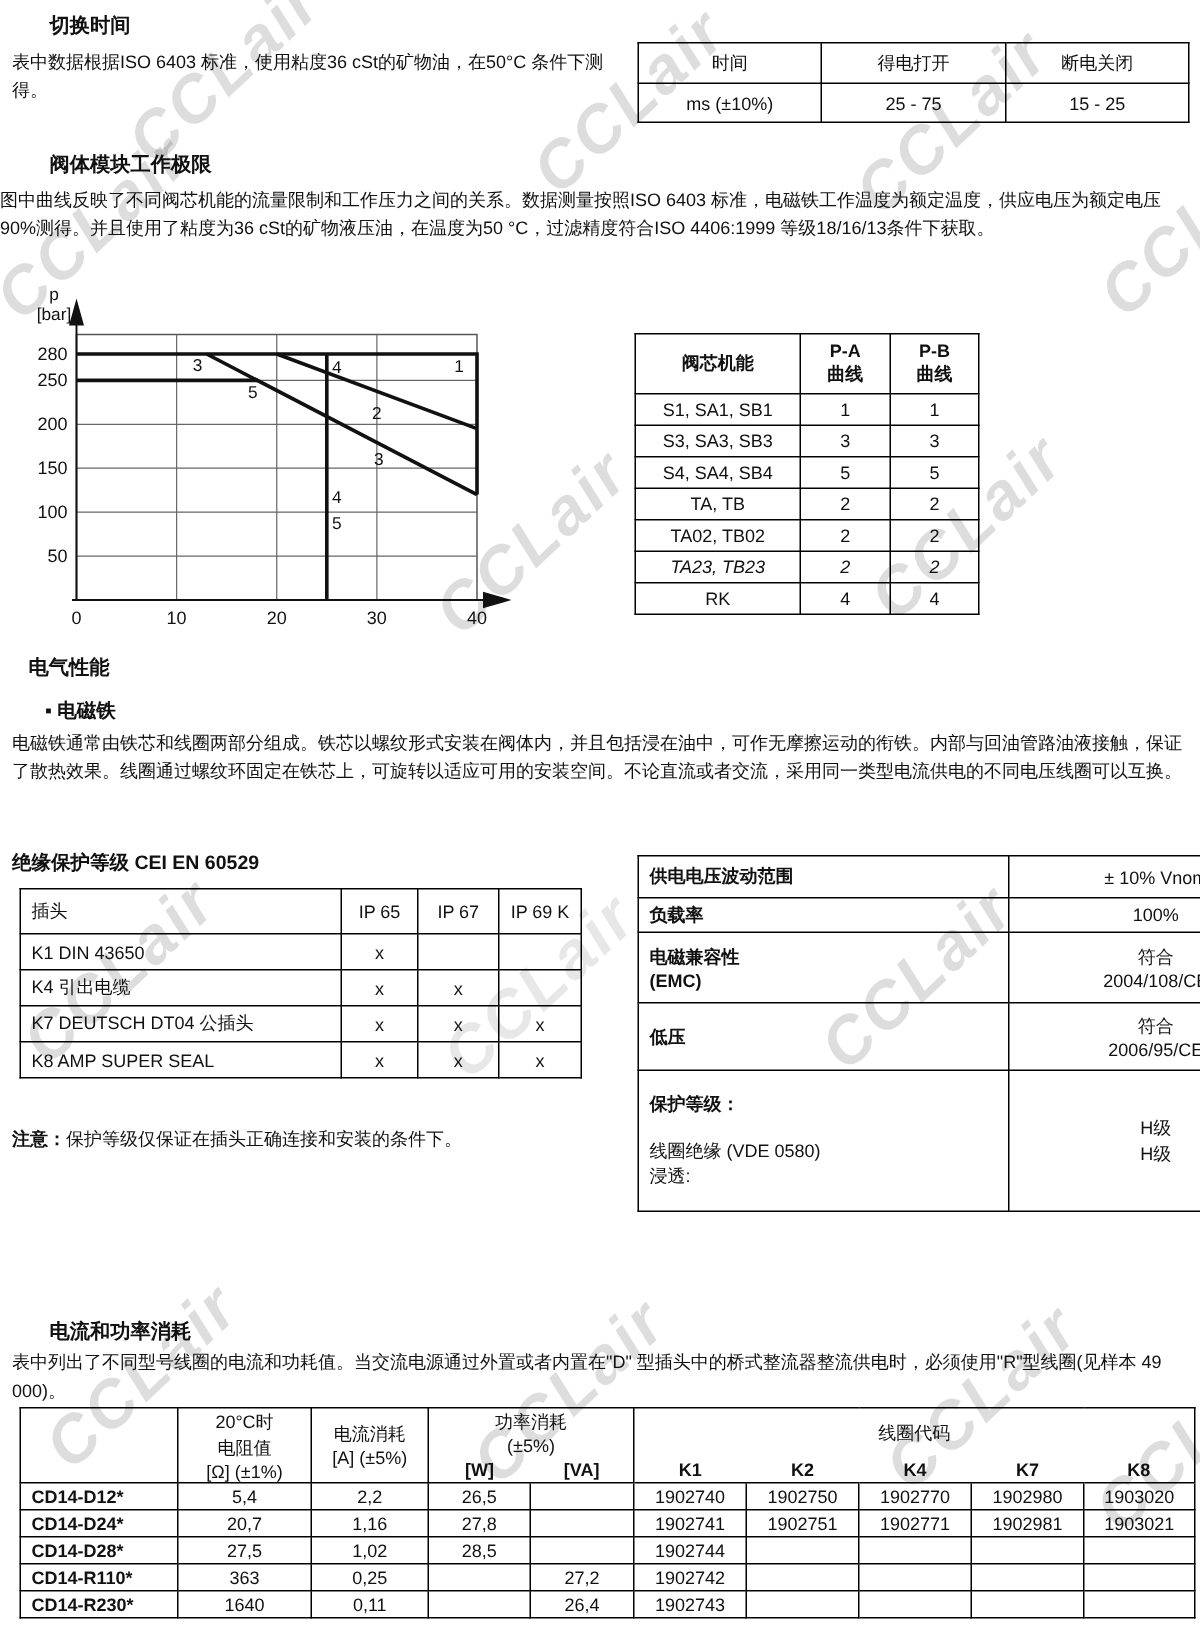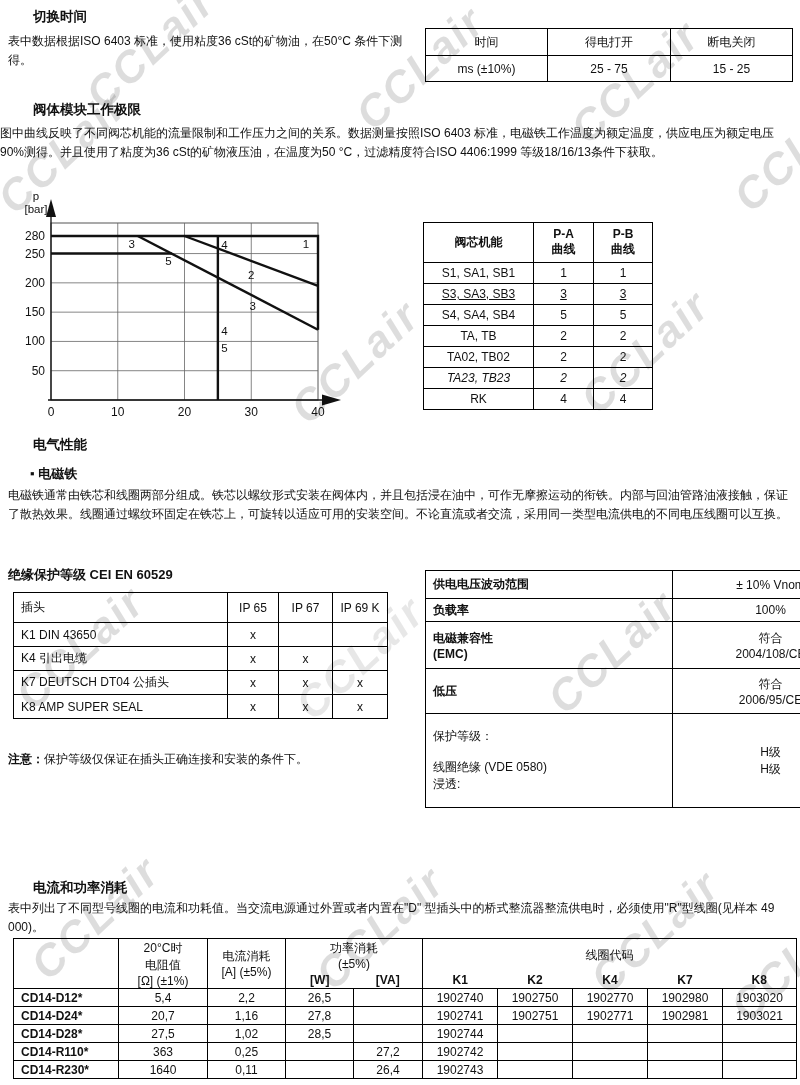--- a/index.html
+++ b/index.html
@@ -21,21 +21,21 @@
   
   .swt th{font-weight:normal;}
   .swt td{font-weight:normal;margin-top:36px;}
   
   .spool th{font-weight:bold;}
   
   .ins th{font-weight:normal;}
   .ins td:first-child,.ins th:first-child{text-align:left;padding-left:7px;}
   
   .sup td.lbl{text-align:left;padding-left:7px;}
-  .sup td.lbl .b{font-weight:normal;}
+  .sup td.lbl .b{font-weight:bold;}
   
   .pwr th{font-weight:normal;}
   .pwr tr.sub th{border:none;border-bottom:1px solid #000;font-weight:bold;}
   .pwr tr.sub th.gb{border-left:1px solid #000;}
   .pwr tr.grp th.nb{border-bottom:none;}
   .pwr td:first-child{text-align:left;padding-left:7px;font-weight:bold;}
   svg text{font-family:"Liberation Sans","DejaVu Sans",sans-serif;}
 </style>
 </head>
 <body>
@@ -138,21 +138,21 @@
     <th>P-B
 曲线</th>
   </tr>
   </thead>
   <tbody>
       <tr style="height: 21px;">
         <td>S1, SA1, SB1</td>
         <td>1</td>
         <td>1</td>
       </tr>
-      <tr style="height: 21px; text-decoration: underline;">
+      <tr style="height: 21px;">
         <td>S3, SA3, SB3</td>
         <td>3</td>
         <td>3</td>
       </tr>
       <tr style="height: 21px;">
         <td>S4, SA4, SB4</td>
         <td>5</td>
         <td>5</td>
       </tr>
       <tr style="height: 21px;">
@@ -171,21 +171,21 @@
         <td>2</td>
       </tr>
       <tr style="height: 21px;">
         <td>RK</td>
         <td>4</td>
         <td>4</td>
       </tr>
     </tbody>
 </table>
 
-<div class="h1 abs" style="left:33px;top:436px">电气性能</div>
+<div class="h1 abs" style="left:19px;top:436px">电气性能</div>
 <div class="h2 abs" style="left:30px;top:465px">▪ 电磁铁</div>
 <div class="para abs" style="left:8px;top:486px;width:788px">电磁铁通常由铁芯和线圈两部分组成。铁芯以螺纹形式安装在阀体内，并且包括浸在油中，可作无摩擦运动的衔铁。内部与回油管路油液接触，保证了散热效果。线圈通过螺纹环固定在铁芯上，可旋转以适应可用的安装空间。不论直流或者交流，采用同一类型电流供电的不同电压线圈可以互换。</div>
 
 <div class="h2 abs" style="left:8px;top:566px">绝缘保护等级 CEI EN 60529</div>
 <table class="t ins" style="left:13px;top:592px;width:375px">
   <colgroup>
       <col style="width:214px">
       <col style="width:51px">
       <col style="width:54px">
       <col>

